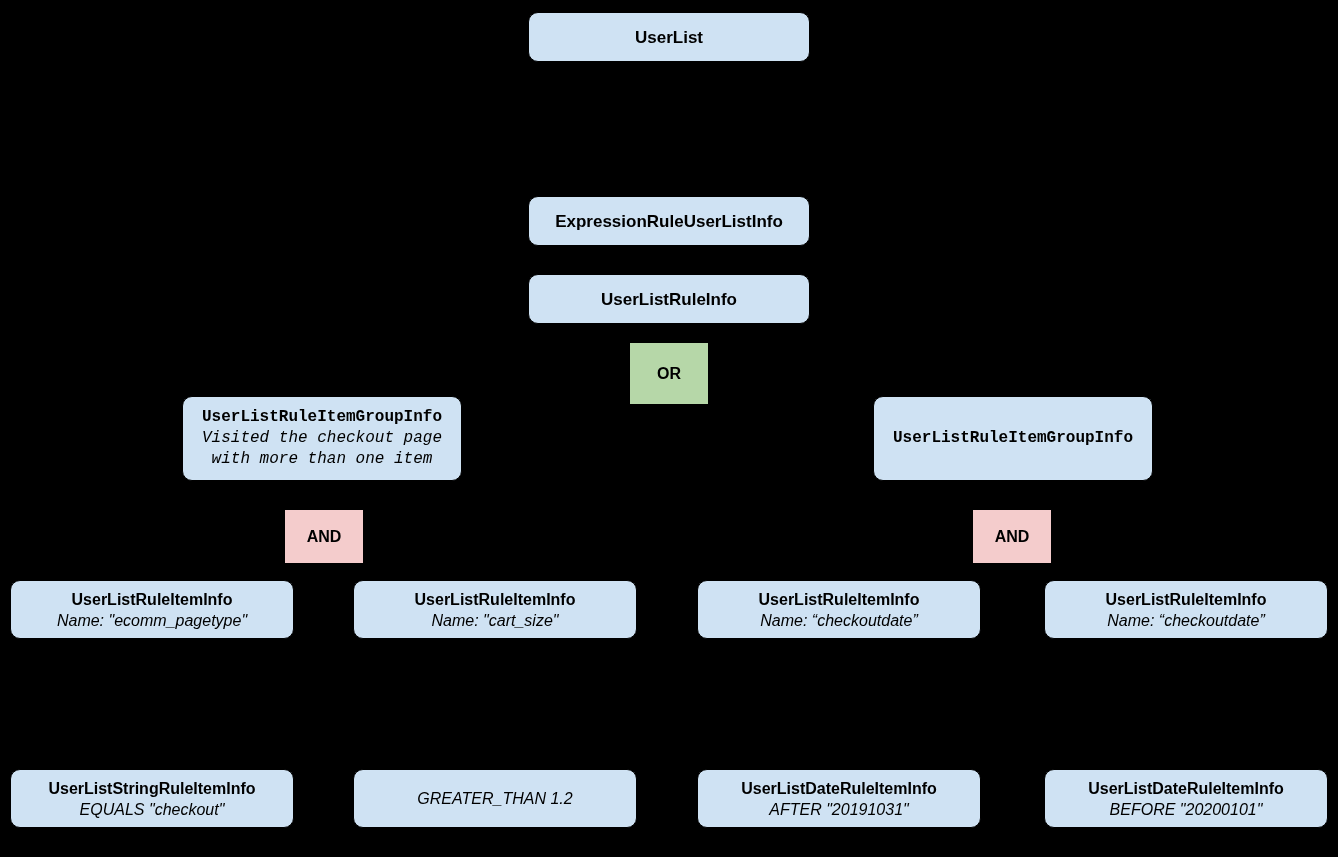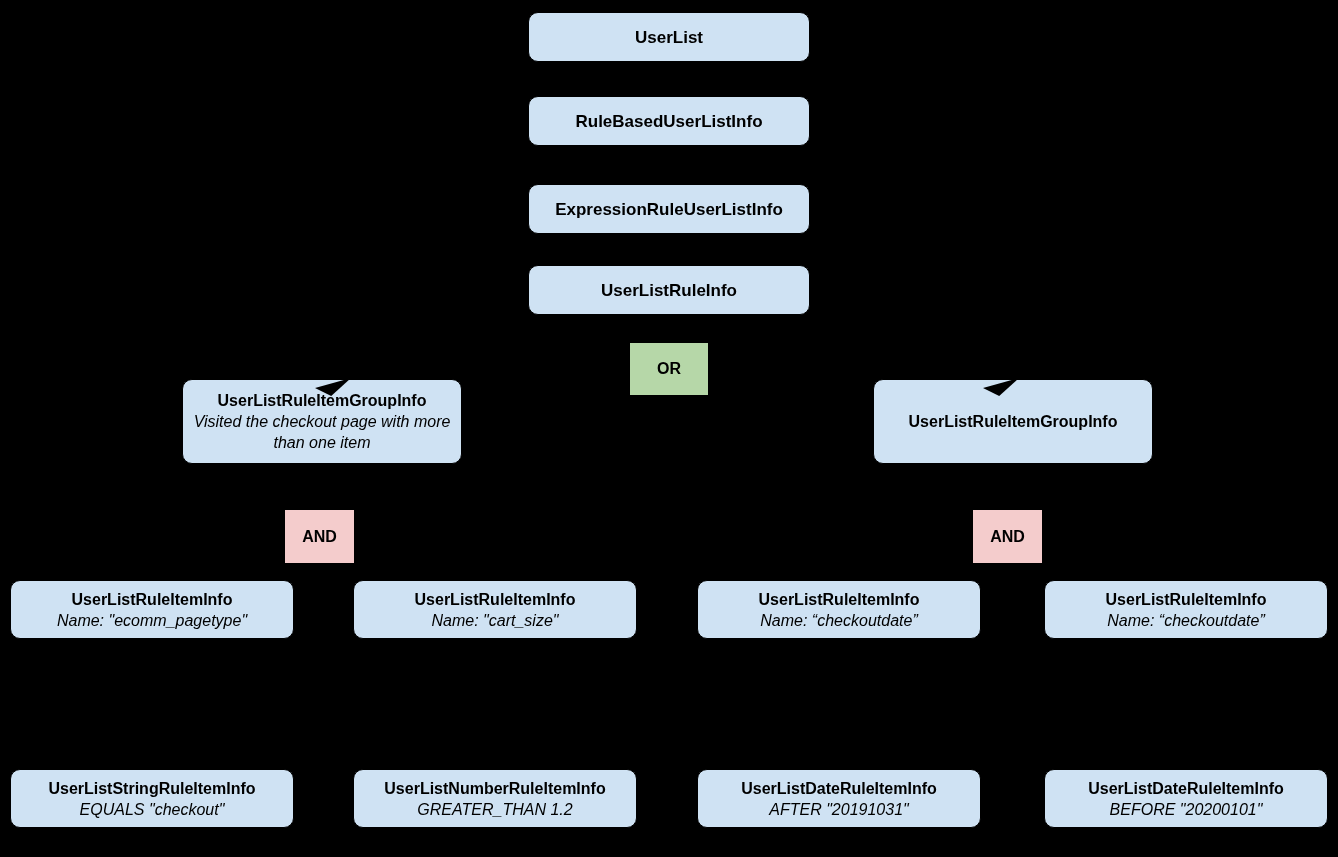--- a/index.html
+++ b/index.html
@@ -40,42 +40,43 @@
     font-size: 16px;
     display: block;
   }
   .desc {
     font-style: italic;
     font-size: 16px;
     display: block;
     padding: 0 8px;
   }
   .group {
-    top: 379px;
+    top: 396px;
     width: 280px;
     height: 85px;
+    font-family: Liberation Mono, monospace;
   }
   .op {
     position: absolute;
     display: flex;
     align-items: center;
     justify-content: center;
     font-weight: bold;
     font-size: 16px;
   }
   .op-or {
     left: 630px;
     top: 343px;
     width: 78px;
-    height: 52px;
+    height: 61px;
     background: #b6d7a8;
   }
   .op-and {
     top: 510px;
-    width: 69px;
+    width: 78px;
     height: 53px;
     background: #f4cccc;
     justify-content: center;
   }
   .leaf {
     top: 580px;
     width: 284px;
     height: 59px;
   }
   .operand {
@@ -100,29 +101,26 @@
 </style>
 </head>
 <body>
 
 <div class="stage">
 
   <div class="node rounded chain" style="top:12px">
     <span class="title">UserList</span>
   </div>
 
-  <div class="node rounded chain" style="top:96px">
-    <span class="title">RuleBasedUserListInfo</span>
-  </div>
 
-  <div class="node rounded chain" style="top:184px">
+  <div class="node rounded chain" style="top:196px">
     <span class="title">ExpressionRuleUserListInfo</span>
   </div>
 
-  <div class="node rounded chain" style="top:265px">
+  <div class="node rounded chain" style="top:274px">
     <span class="title">UserListRuleInfo</span>
   </div>
 
   <div class="op op-or">
     <span>OR</span>
   </div>
 
   <div class="node rounded group" style="left:182px">
     <span class="title">UserListRuleItemGroupInfo</span>
     <span class="desc">Visited the checkout page with more than one item</span>
@@ -162,21 +160,20 @@
     <span class="title">UserListRuleItemInfo</span>
     <span class="desc">Name: “checkoutdate”</span>
   </div>
 
   <div class="node rounded operand col-1">
     <span class="title">UserListStringRuleItemInfo</span>
     <span class="desc">EQUALS "checkout"</span>
   </div>
 
   <div class="node rounded operand col-2">
-    <span class="title">UserListNumberRuleItemInfo</span>
     <span class="desc">GREATER_THAN 1.2</span>
   </div>
 
   <div class="node rounded operand col-3">
     <span class="title">UserListDateRuleItemInfo</span>
     <span class="desc">AFTER "20191031"</span>
   </div>
 
   <div class="node rounded operand col-4">
     <span class="title">UserListDateRuleItemInfo</span>

